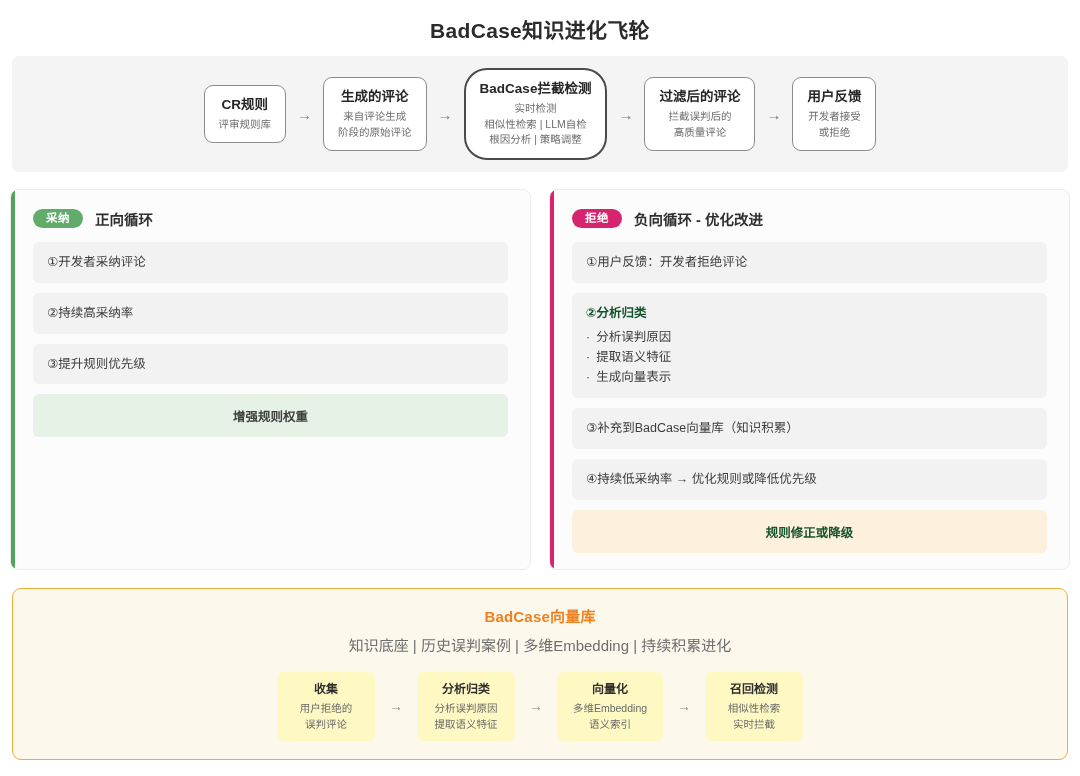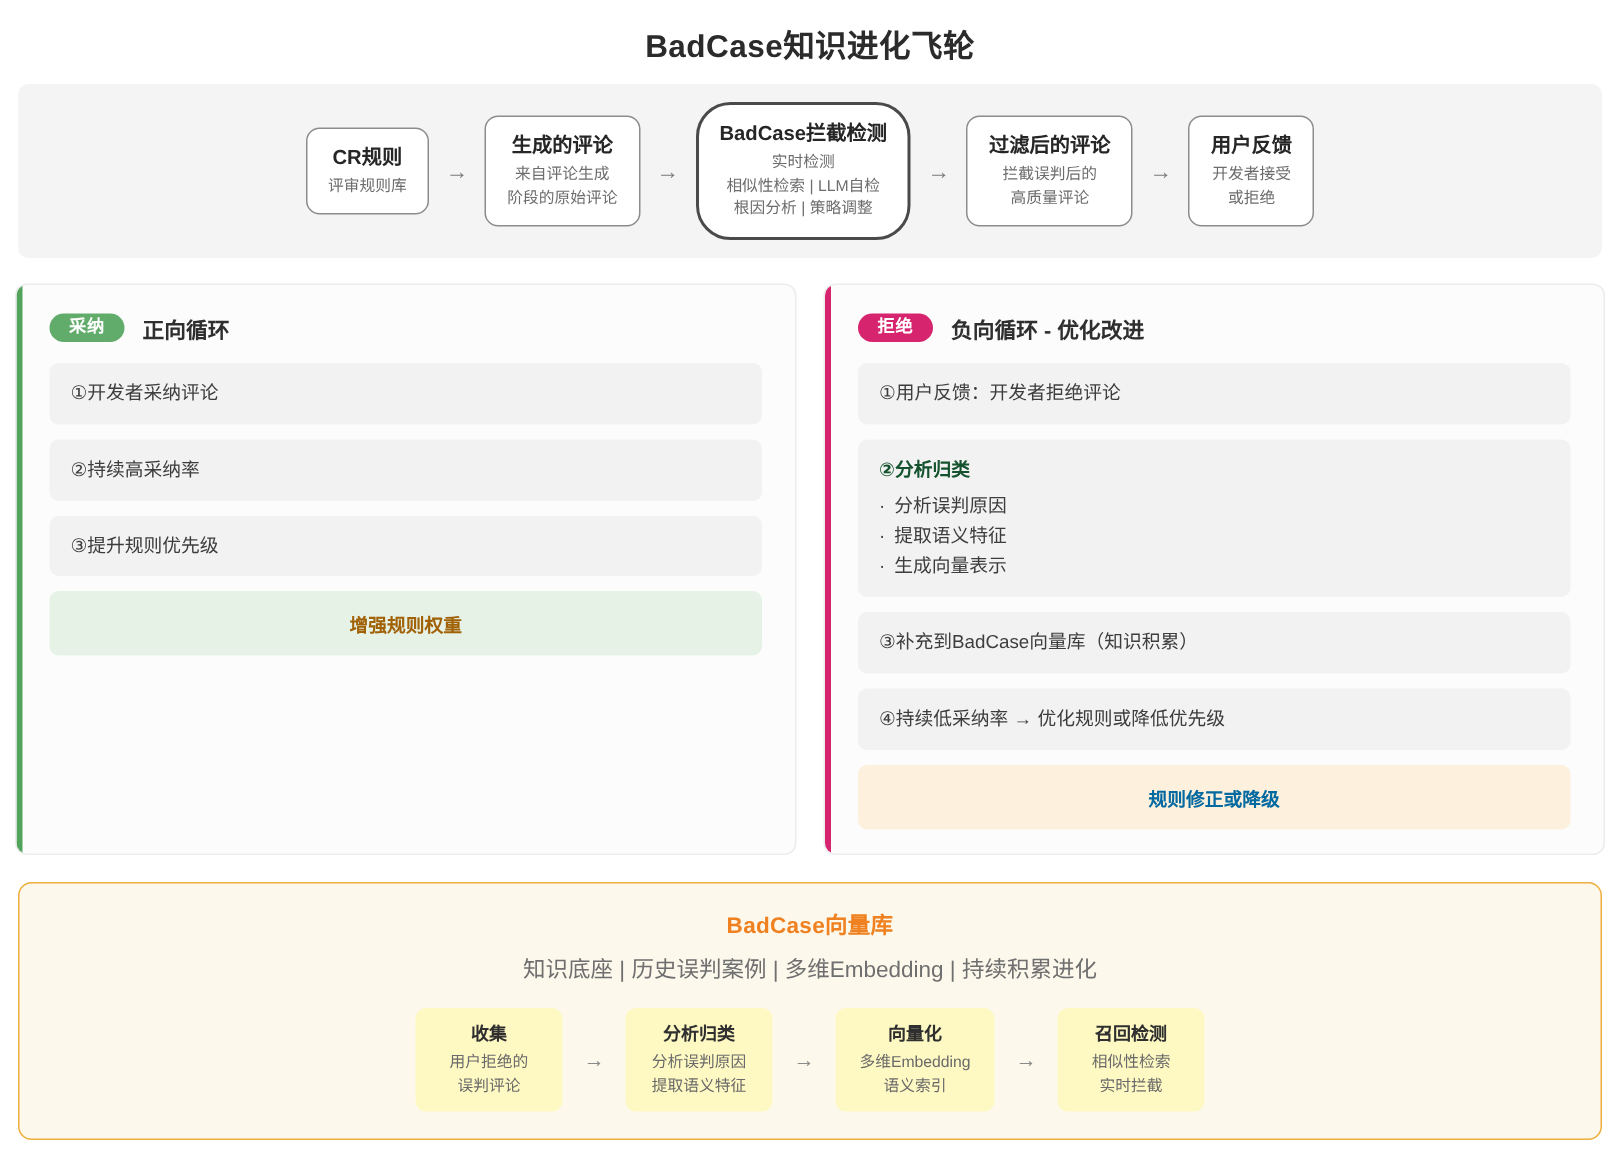--- a/index.html
+++ b/index.html
@@ -103,22 +103,22 @@
   .step ul li::before { content: "\00B7"; margin-right: 6px; }
 
   .result-bar {
     border-radius: 6px;
     text-align: center;
     font-size: 12.5px;
     font-weight: bold;
     padding: 12px 10px;
     margin: 5px 6px 0 6px;
   }
-  .result-bar.green { background: #e6f2e6; color: #a16207; }
-  .result-bar.orange { background: #fdf0dc; color: #0369a1; }
+  .result-bar.green { background: #e6f2e6; color: #404040; }
+  .result-bar.orange { background: #fdf0dc; color: #14532d; }
 
   
   .vector-box {
     margin: 18px 2px 0;
     background: #fdf8ec;
     border: 1.6px solid #eeae3c;
     border-radius: 9px;
     padding: 16px 20px 18px;
     text-align: center;
     min-height: 143px;

